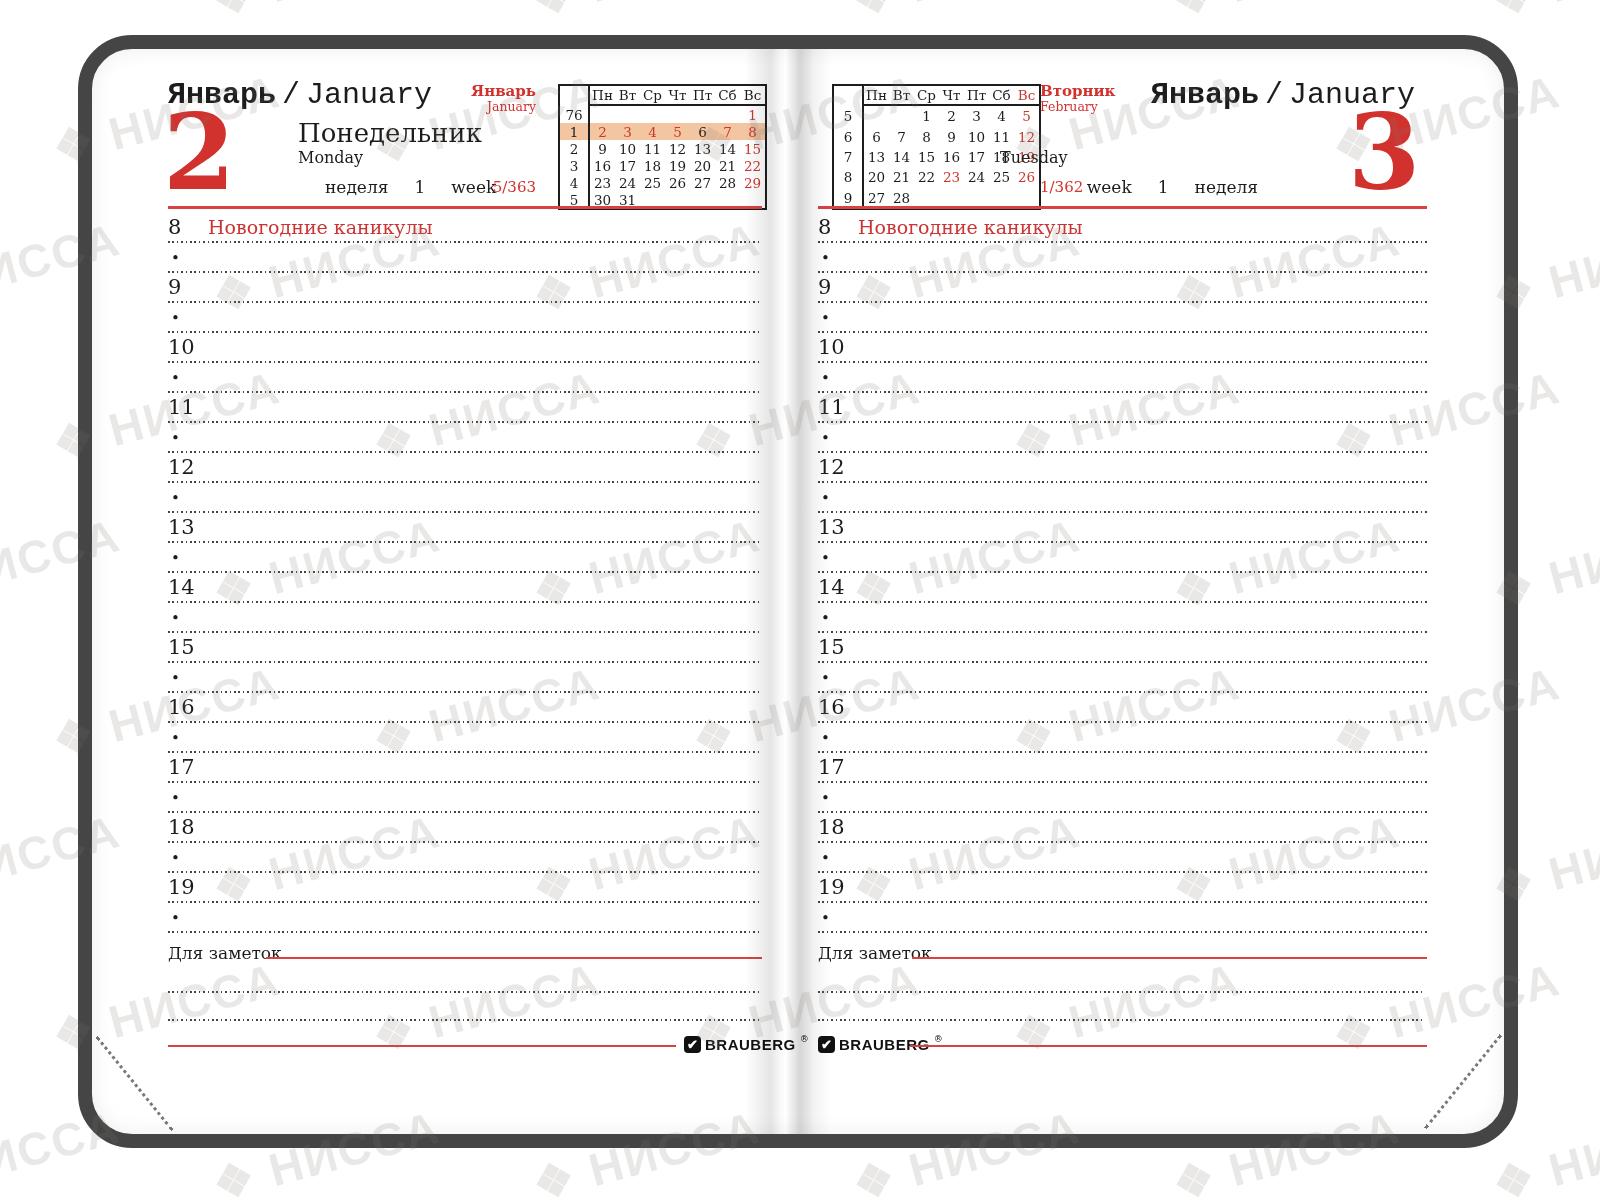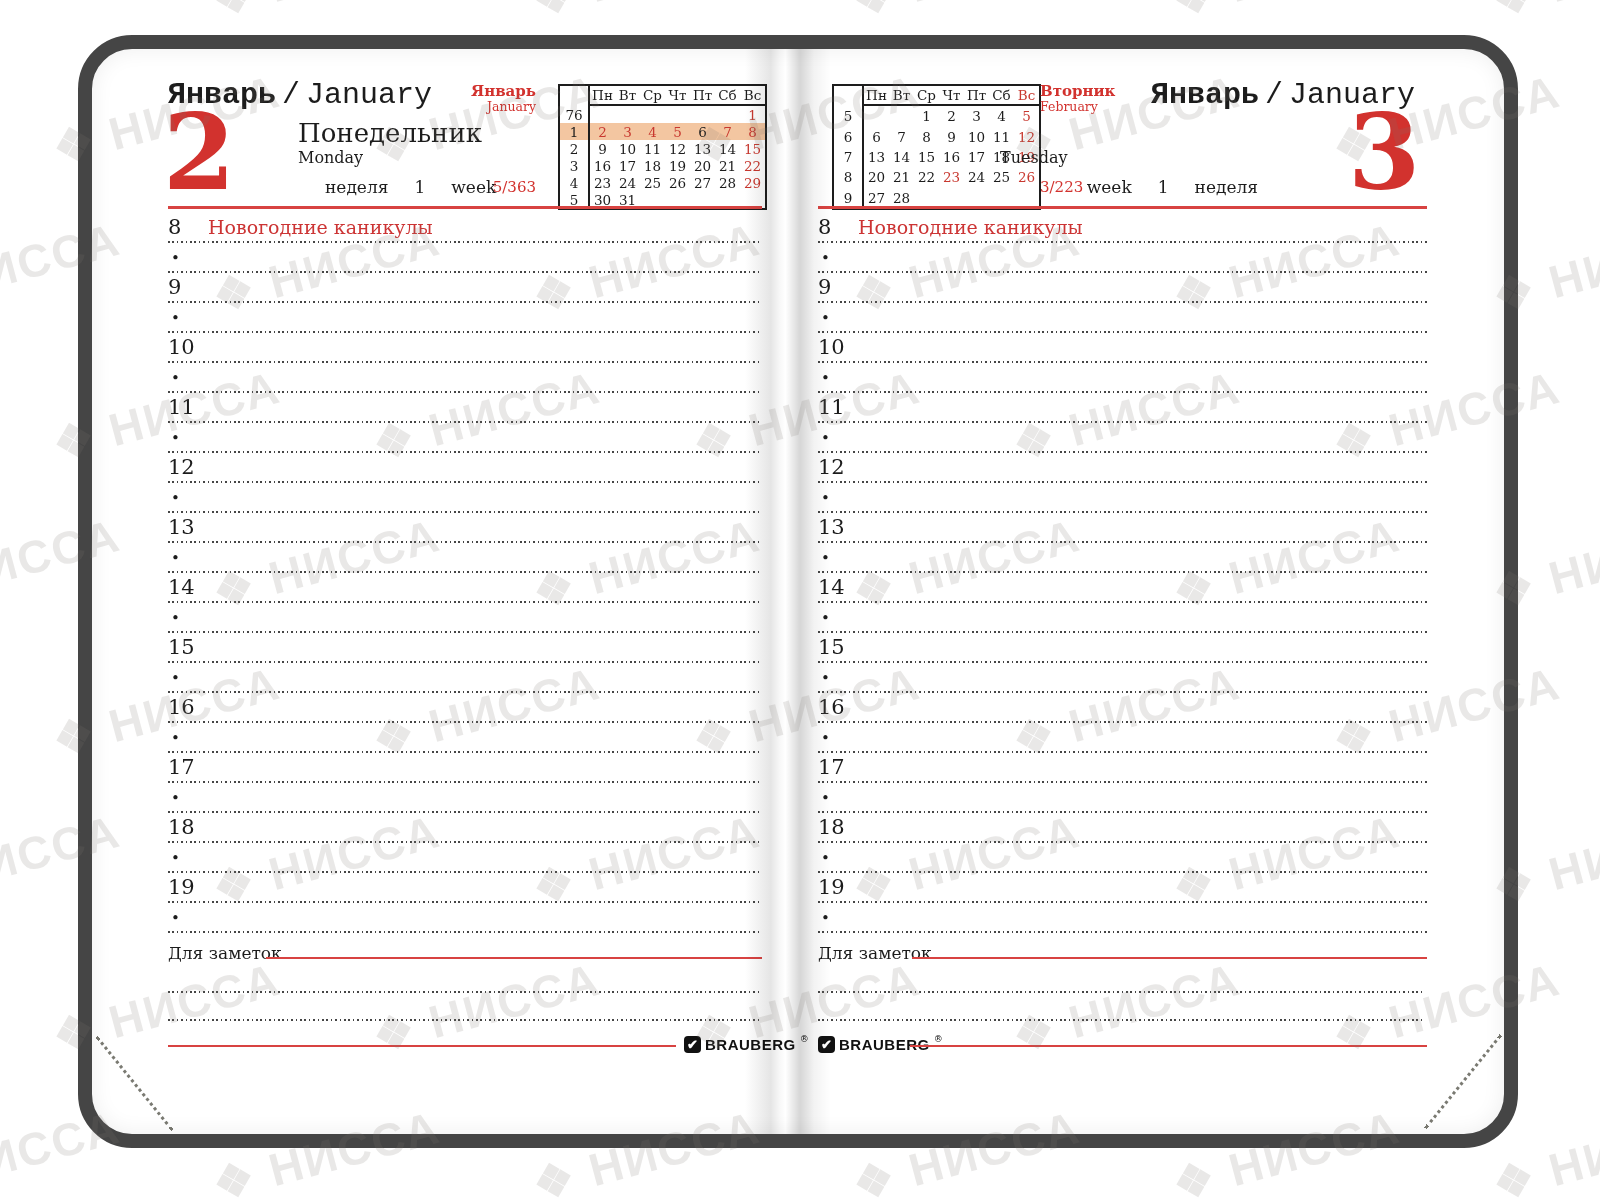--- a/index.html
+++ b/index.html
@@ -347,21 +347,21 @@
           <span class="cal-cell day"></span>
           <span class="cal-cell day"></span>
         </div>
       </div>
   </div>
 
   <div class="abs side-label" style="left:1040px;top:84px;width:110px;text-align:left;">
     <span class="m-ru">Вторник</span>
     <span class="m-en">February</span>
   </div>
-  <div class="abs counter" style="left:1040px;top:178px;">3/223</div>
+  <div class="abs counter" style="left:1040px;top:178px;">1/362</div>
 
   <div class="abs title" style="left:1115px;top:78px;width:300px;text-align:right;">
     <span class="ru">Январь</span><span class="sep">/</span><span class="en">January</span>
   </div>
 
   <div class="abs weekday-en" style="left:1000px;top:148px;width:258px;text-align:left;">Tuesday</div>
   <div class="abs week-row" style="left:1000px;top:177px;width:258px;justify-content:flex-end;">
 
   <span>week</span>
       <span>1</span>

